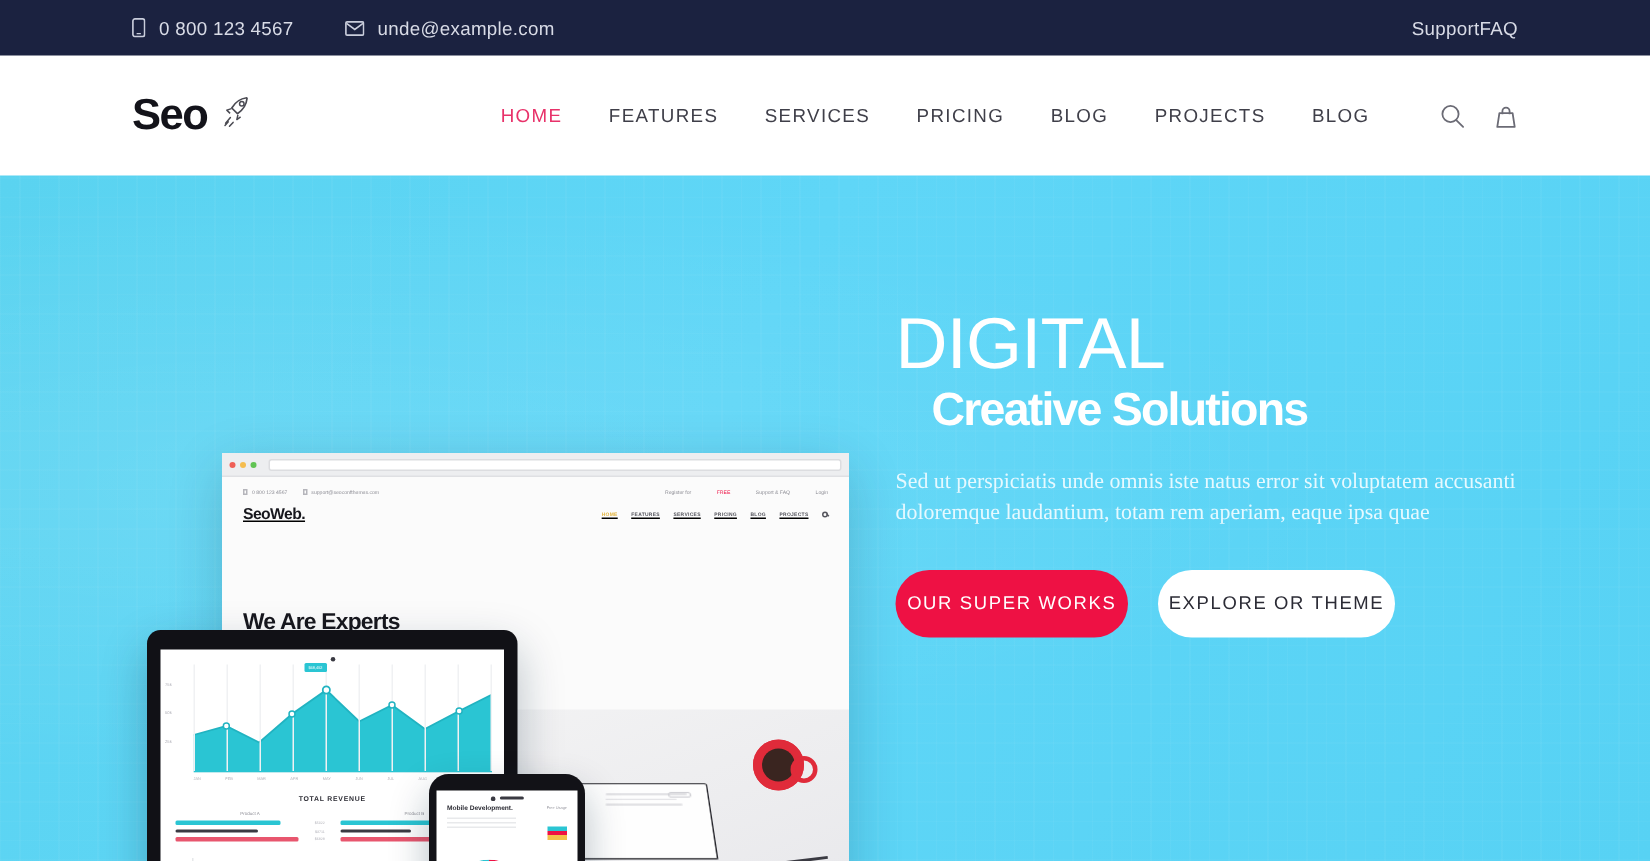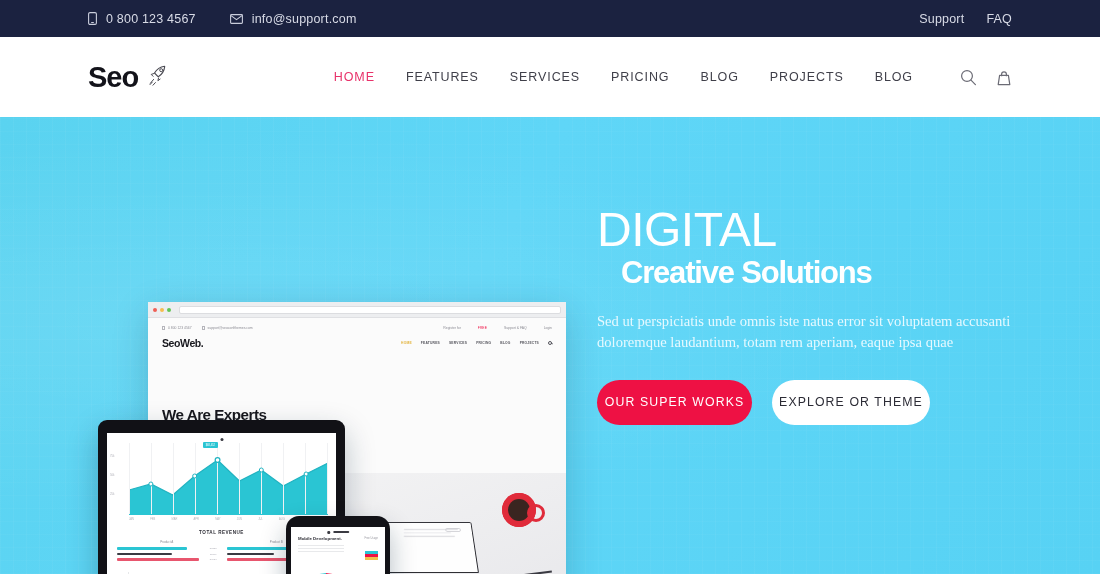--- a/index.html
+++ b/index.html
@@ -23,21 +23,20 @@
   .tb-left { display: flex; align-items: center; gap: 34px; }
   .tb-item { display: flex; align-items: center; gap: 9px; }
   .tb-item .txt {
     color: #d8dbe6;
     font-size: 12.5px;
     letter-spacing: .2px;
   }
   .tb-right {
     margin-left: auto;
     display: flex;
-    gap: 22px;
   }
   .tb-link {
     color: #d8dbe6;
     font-size: 12.5px;
     text-decoration: none;
     letter-spacing: .2px;
   }
   .ic { display: inline-flex; align-items: center; justify-content: center; }
 
   
@@ -204,20 +203,21 @@
   }
   .ib-top .grp { display: flex; align-items: center; gap: 3px; }
   .ib-top .sq { width: 3px; height: 4px; border: .4px solid #b5b5bb; }
   .ib-right { margin-left: auto; display: flex; gap: 17px; }
   .ib-red { color: #ee1144; }
 
   .ib-nav {
     display: flex;
     align-items: center;
     padding: 7px 14px 0 14px;
+    text-decoration: underline;
   }
   .ib-logo {
     font-size: 10.5px;
     font-weight: bold;
     color: #17171d;
     letter-spacing: -.4px;
   }
   .ib-menu {
     margin-left: auto;
     display: flex;
@@ -431,21 +431,21 @@
       </span>
       <span class="txt">0 800 123 4567</span>
     </div>
     <div class="tb-item">
       <span class="ic">
         <svg width="13" height="10" viewBox="0 0 13 10">
             <rect x="0.6" y="0.6" width="11.8" height="8.8" rx="0.8" fill="none" stroke="#c9cddb" stroke-width="1.1"></rect>
             <path d="M1 1.6 L6.5 5.6 L12 1.6" fill="none" stroke="#c9cddb" stroke-width="1.1"></path>
           </svg>
       </span>
-      <span class="txt">info@support.com</span>
+      <span class="txt">unde@example.com</span>
     </div>
   </div>
   <div class="tb-right">
     <a class="tb-link" href="#">Support</a>
     <a class="tb-link" href="#">FAQ</a>
   </div>
 </div>
 
 <div class="header">
   <div class="logo">

